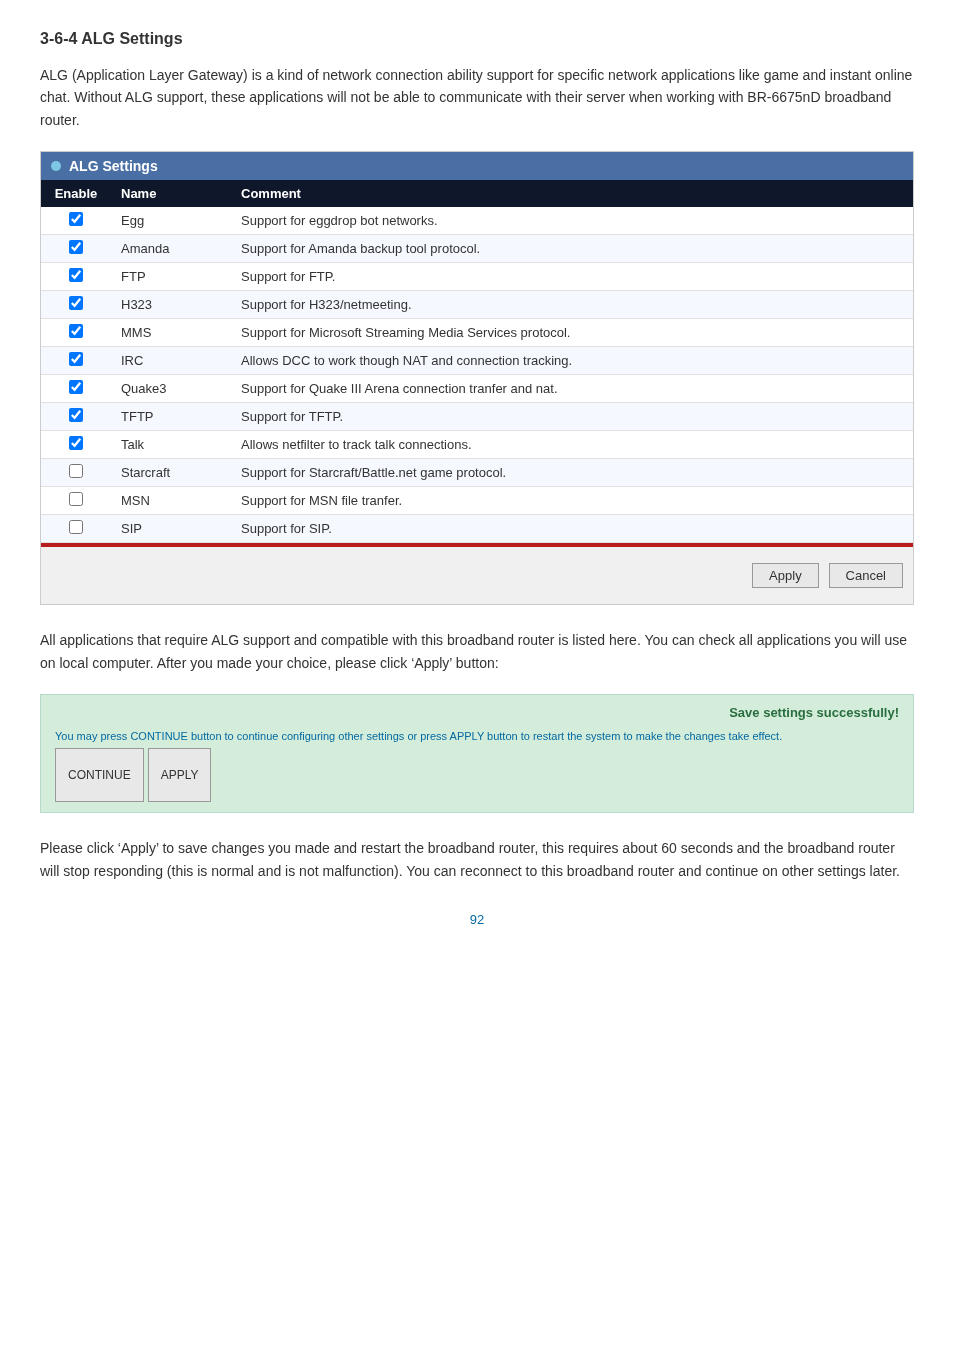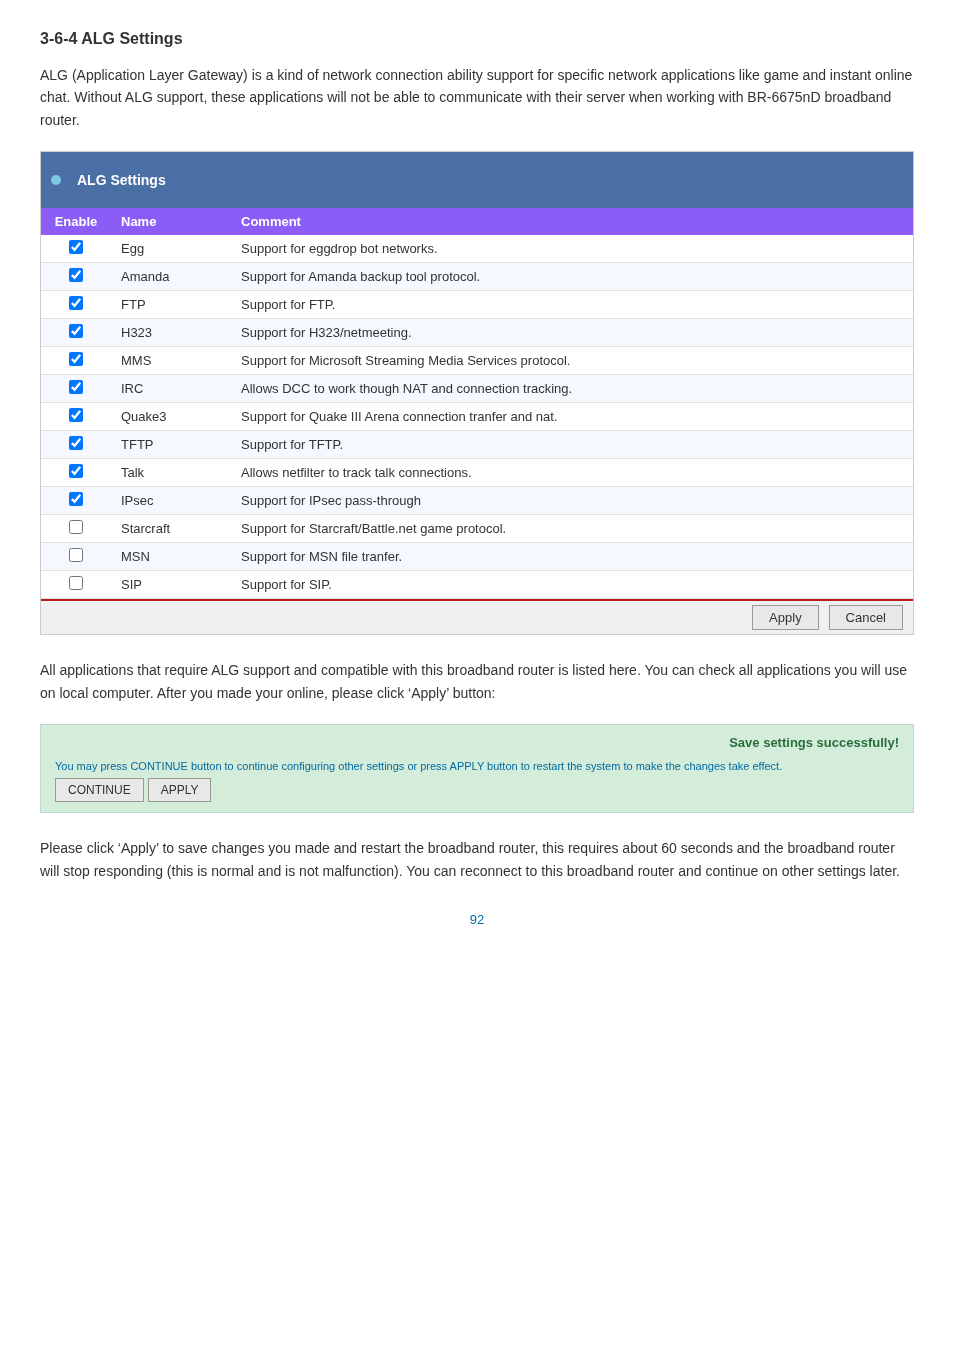--- a/index.html
+++ b/index.html
@@ -20,39 +20,39 @@
       margin-bottom: 20px;
       line-height: 1.6;
     }
     .alg-container {
       border: 1px solid #ccc;
       margin-bottom: 24px;
     }
     .alg-header {
       background: #4a6fa5;
       color: white;
-      padding: 20px 10px;
+      padding: 6px 10px;
       font-weight: bold;
       display: flex;
       align-items: center;
-      gap: 16px;
+      gap: 8px;
     }
     .alg-header-dot {
       width: 10px;
       height: 10px;
       background: #7ec8e3;
       border-radius: 50%;
       display: inline-block;
     }
     .alg-table {
       width: 100%;
       border-collapse: collapse;
     }
     .alg-table thead tr {
-      background: #8b5cf6;
+      background: #0f172a;
       color: white;
     }
     .alg-table thead th {
       padding: 6px 10px;
       text-align: left;
       font-weight: bold;
       font-size: 13px;
     }
     .alg-table thead th:first-child {
       text-align: center;
@@ -73,24 +73,24 @@
     }
     .alg-table tbody td:first-child {
       text-align: center;
     }
     .alg-table input[type="checkbox"] {
       width: 14px;
       height: 14px;
       cursor: pointer;
     }
     .alg-footer {
-      padding: 4px 10px;
+      padding: 16px 10px;
       text-align: right;
       background: #f0f0f0;
-      border-top: 2px solid #b91c1c;
+      border-top: 4px solid #b91c1c;
     }
     .btn {
       padding: 4px 16px;
       font-size: 13px;
       cursor: pointer;
       border: 1px solid #999;
       background: #e8e8e8;
       color: #333;
       margin-left: 6px;
     }
@@ -115,21 +115,21 @@
       font-size: 11px;
       color: #0369a1;
       margin-bottom: 4px;
       line-height: 1.5;
     }
     .save-box-buttons {
       display: flex;
       gap: 4px;
     }
     .btn-continue {
-      padding: 4px 12px;
+      padding: 19px 12px;
       font-size: 12px;
       background: #e8e8e8;
       border: 1px solid #999;
       cursor: pointer;
       color: #333;
     }
     .btn-apply-small {
       padding: 4px 12px;
       font-size: 12px;
       background: #e8e8e8;
@@ -208,25 +208,20 @@
           <td><input type="checkbox" checked="" style=""></td>
           <td>TFTP</td>
           <td>Support for TFTP.</td>
         </tr>
         <tr>
           <td><input type="checkbox" checked="" style=""></td>
           <td>Talk</td>
           <td>Allows netfilter to track talk connections.</td>
         </tr>
         <tr>
-          <td><input type="checkbox" checked="" style=""></td>
-          <td>IPsec</td>
-          <td>Support for IPsec pass-through</td>
-        </tr>
-        <tr>
           <td><input type="checkbox" style=""></td>
           <td>Starcraft</td>
           <td>Support for Starcraft/Battle.net game protocol.</td>
         </tr>
         <tr>
           <td><input type="checkbox" style=""></td>
           <td>MSN</td>
           <td>Support for MSN file tranfer.</td>
         </tr>
         <tr>
@@ -235,21 +230,21 @@
           <td>Support for SIP.</td>
         </tr>
       </tbody>
   </table>
   <div class="alg-footer">
     <button class="btn">Apply</button>
     <button class="btn">Cancel</button>
   </div>
 </div>
 
-<p class="middle-text">All applications that require ALG support and compatible with this broadband router is listed here. You can check all applications you will use on local computer. After you made your online, please click ‘Apply’ button:</p>
+<p class="middle-text">All applications that require ALG support and compatible with this broadband router is listed here. You can check all applications you will use on local computer. After you made your choice, please click ‘Apply’ button:</p>
 
 <div class="save-box">
   <div class="save-title">Save settings successfully!</div>
   <div class="save-desc">You may press CONTINUE button to continue configuring other settings or press APPLY button to restart the system to make the changes take effect.</div>
   <div class="save-box-buttons">
     <button class="btn-continue">CONTINUE</button>
     <button class="btn-apply-small">APPLY</button>
   </div>
 </div>
 

